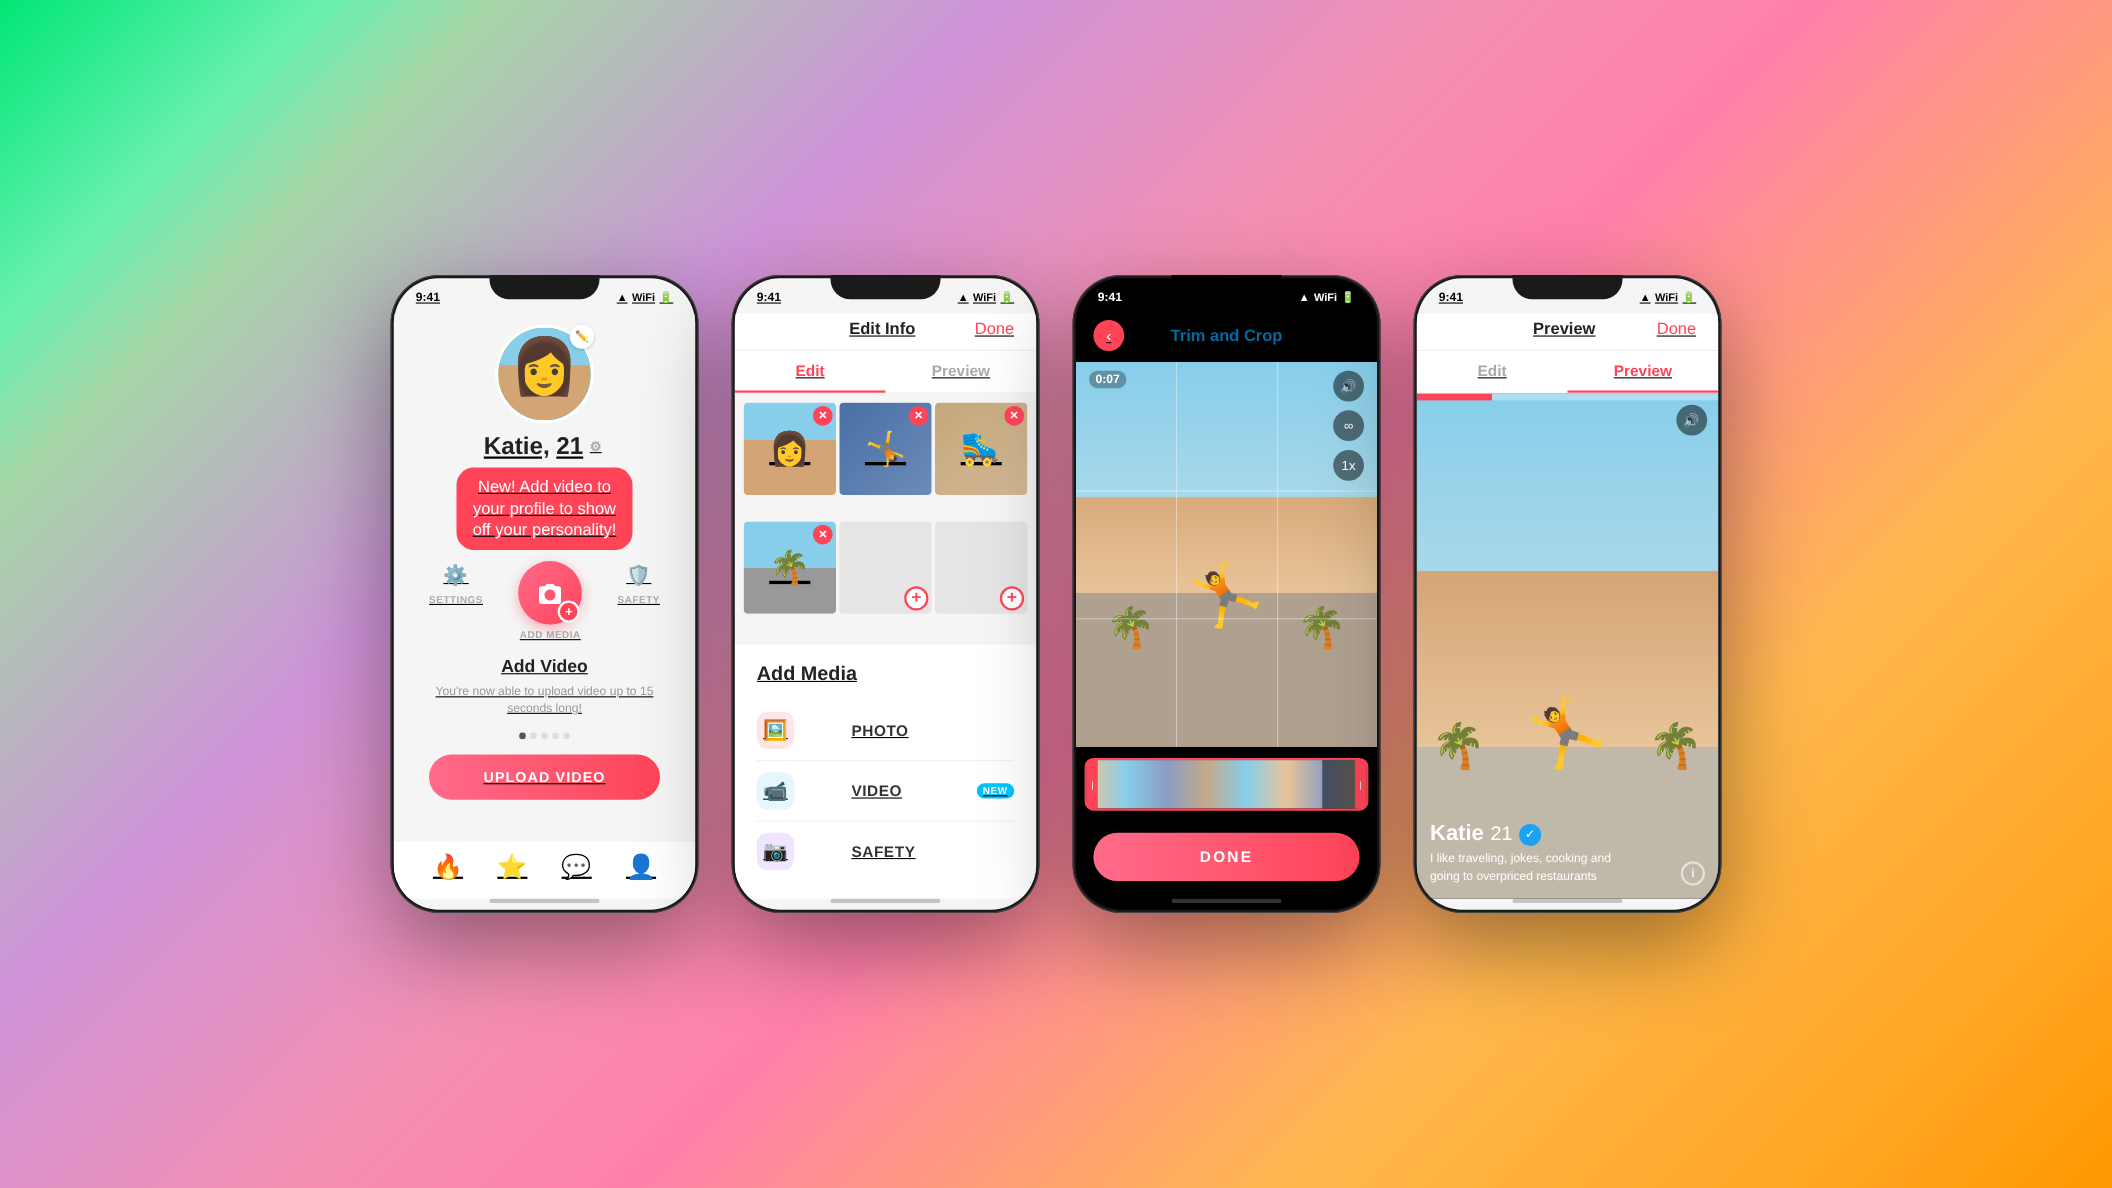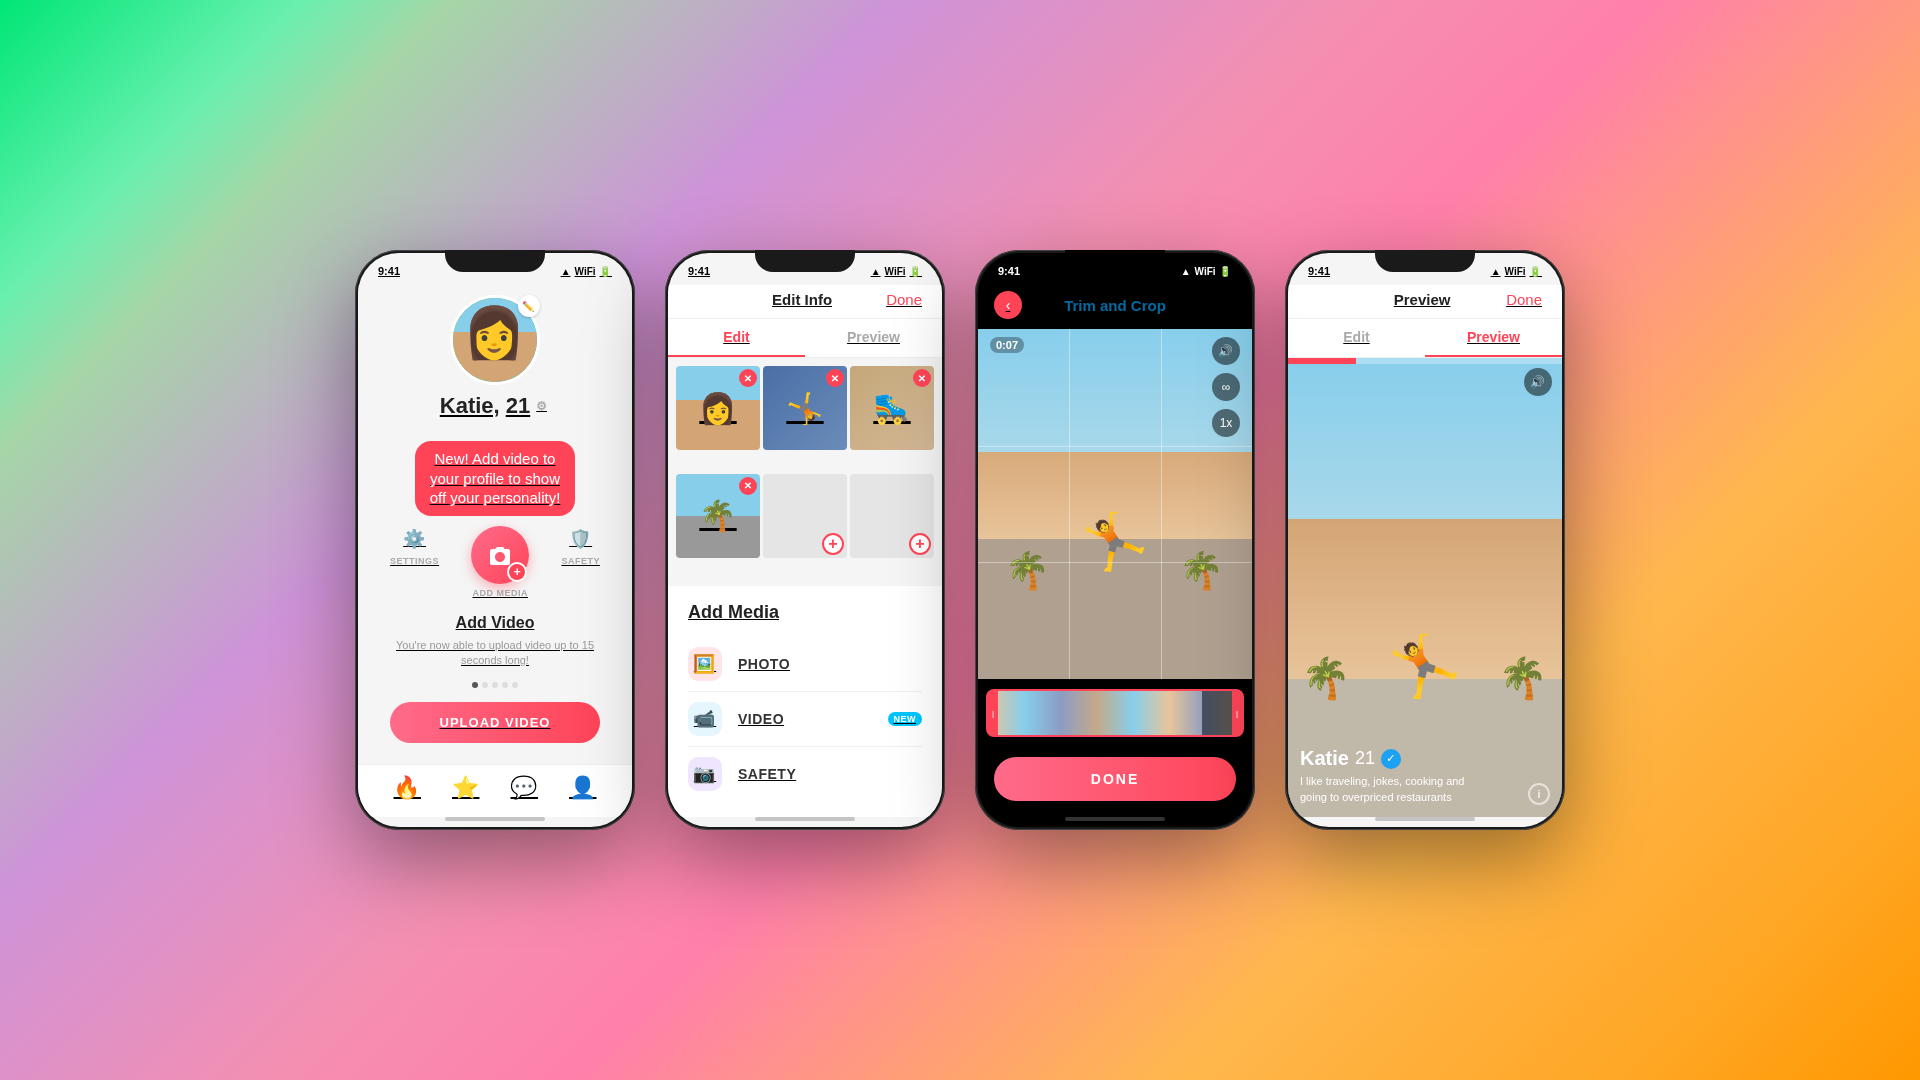--- a/index.html
+++ b/index.html
@@ -132,21 +132,21 @@
       box-shadow: 0 1px 3px rgba(0,0,0,0.2);
     }
 
     .user-name {
       font-size: 22px;
       font-weight: 700;
       color: #222;
       display: flex;
       align-items: center;
       gap: 6px;
-      margin-bottom: 22px;
+      margin-bottom: 6px;
     }
     .settings-icon-small {
       width: 14px;
       height: 14px;
       color: #aaa;
       font-size: 12px;
     }
 
     .tooltip-bubble {
       background: #ff4458;
@@ -409,20 +409,21 @@
       align-items: center;
       justify-content: center;
       font-size: 18px;
     }
     .media-option-label {
       font-size: 14px;
       font-weight: 600;
       color: #333;
       letter-spacing: 0.5px;
       flex: 1;
+      margin-left: 36px;
     }
     .new-badge {
       background: #00c4ff;
       color: #fff;
       font-size: 9px;
       font-weight: 700;
       padding: 2px 6px;
       border-radius: 8px;
       letter-spacing: 0.5px;
     }

